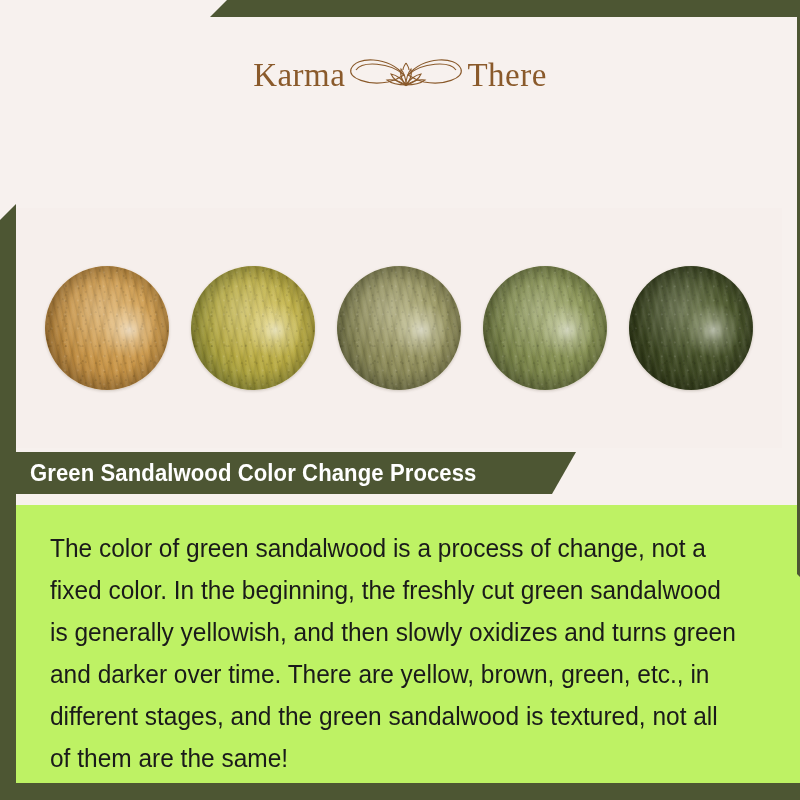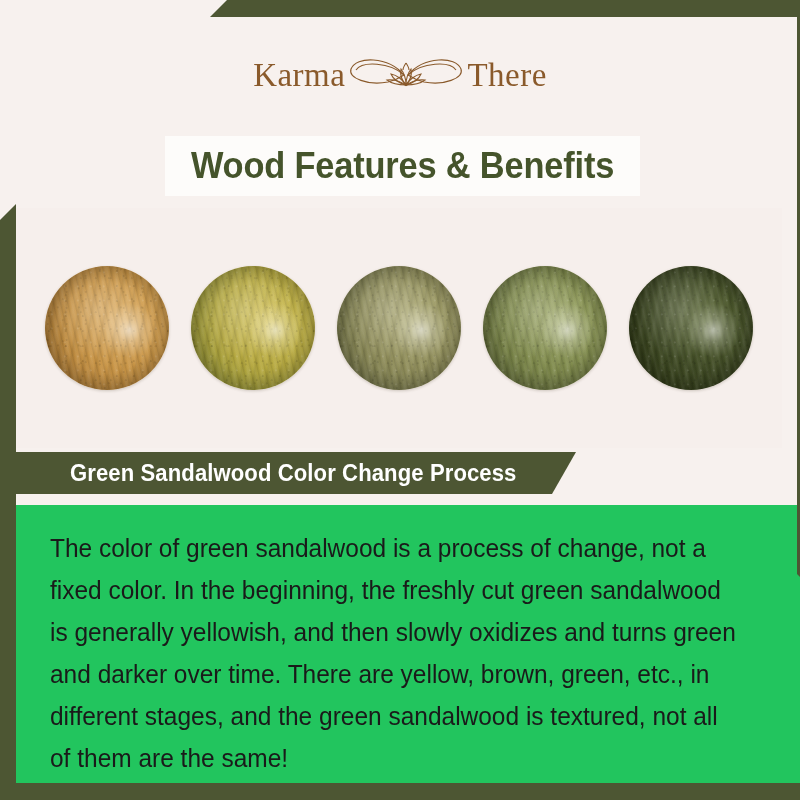--- a/index.html
+++ b/index.html
@@ -218,42 +218,41 @@
     position: absolute;
     left: 16px;
     top: 452px;
     width: 560px;
     height: 42px;
     background: #4d5633;
     clip-path: polygon(0 0, 100% 0, calc(100% - 24px) 100%, 0 100%);
     display: flex;
     align-items: center;
     z-index: 6;
-    justify-content: center;
   }
   .section-banner h2 {
     margin: 0 0 0 14px;
     font-family: "Liberation Sans Narrow", "Liberation Sans", sans-serif;
     font-weight: bold;
     font-size: 23px;
     letter-spacing: 0.1px;
     color: #ffffff;
     transform: scaleX(0.96);
     transform-origin: left center;
     white-space: nowrap;
   }
 
   
   .body-panel {
     position: absolute;
     left: 16px;
     top: 505px;
     width: 784px;
     height: 278px;
-    background: #22c55e;
+    background: #bef264;
     z-index: 2;
   }
   .body-text {
     position: absolute;
     left: 34px;
     top: 22px;
     width: 716px;
     margin: 0;
     font-family: "Liberation Sans Narrow", "Liberation Sans", sans-serif;
     font-size: 25.5px;
@@ -293,23 +292,20 @@
           <path d="M58 33 C65 31, 71 27, 73 22 C67 23, 61 28, 58 33 Z"></path>
           <path d="M58 33 C50 33, 43 31, 39 28 C45 27, 53 30, 58 33 Z"></path>
           <path d="M58 33 C66 33, 73 31, 77 28 C71 27, 63 30, 58 33 Z"></path>
           <path d="M58 11 C56 14, 55 16, 55 18 M58 11 C60 14, 61 16, 61 18"></path>
         </g>
       </svg>
     </span>
     <span class="logo-word logo-right-word">There</span>
   </div>
 
-  <div class="title-banner">
-    <h1>Wood Features &amp; Benefits</h1>
-  </div>
 
   <div class="bead-strip">
     <div class="beads-row">
 
       <div class="bead" id="bead-0" style="background: radial-gradient(circle at 62% 44%, rgb(224, 178, 105) 0%, rgb(200, 148, 69) 46%, rgb(154, 107, 44) 100%);">
         <div class="grain"></div>
         <div class="grain2"></div>
         <div class="speck"></div>
         <div class="shade"></div>
       </div>

